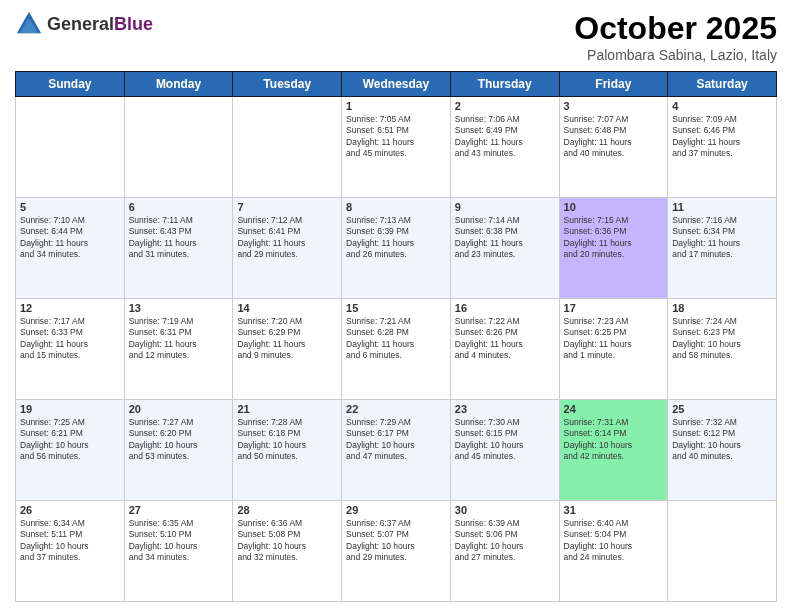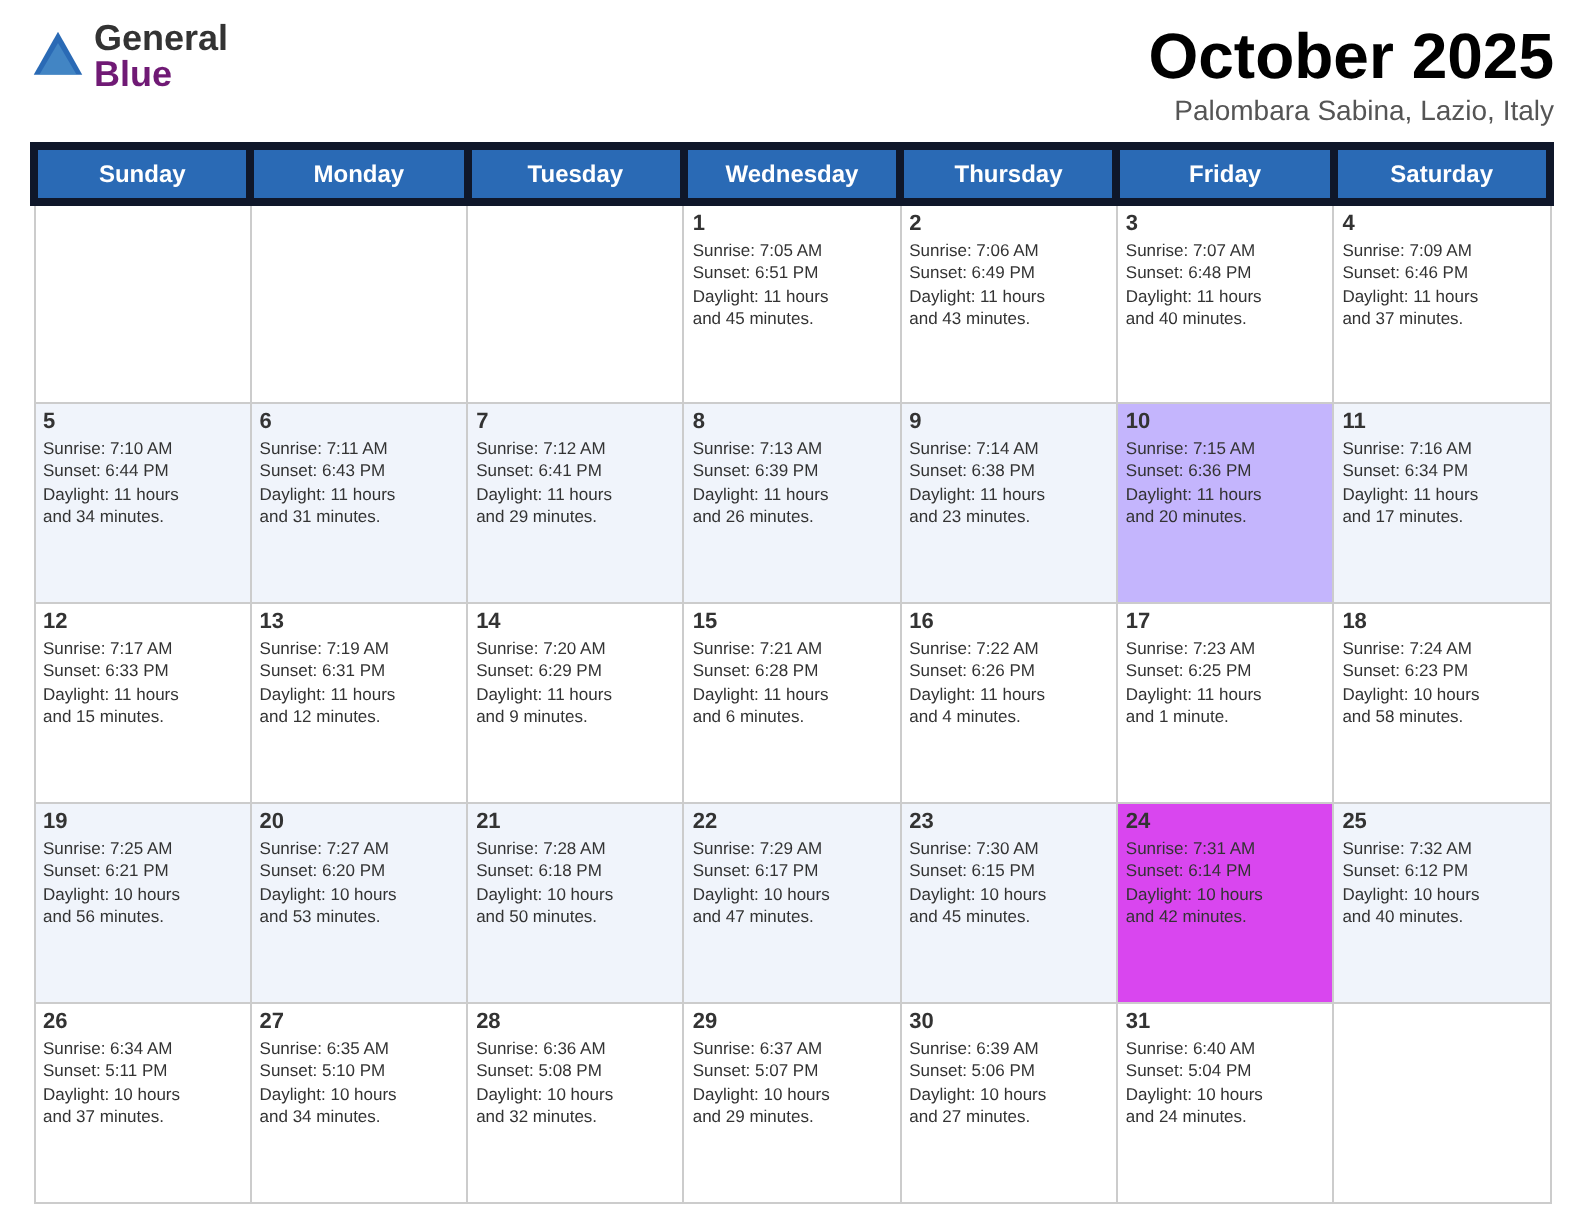--- a/index.html
+++ b/index.html
@@ -22,21 +22,21 @@
       justify-content: space-between;
       align-items: flex-start;
       margin-bottom: 8px;
     }
     .logo {
       display: flex;
       align-items: center;
     }
     .logo-text {
       display: flex;
-      flex-direction: column;
+      flex-direction: row;
       line-height: 1;
     }
     .logo-general {
       font-size: 18px;
       font-weight: bold;
       color: #333;
     }
     .logo-blue {
       font-size: 18px;
       font-weight: bold;
@@ -70,21 +70,21 @@
       border-collapse: collapse;
       table-layout: fixed;
     }
     .day-header {
       background-color: #2a6ab5;
       color: white;
       text-align: center;
       padding: 5px 2px;
       font-size: 12px;
       font-weight: bold;
-      border: 4px solid #0f172a;
+      border: 1px solid #0f172a;
     }
     .cal-cell {
       vertical-align: top;
       border: 1px solid #ccc;
       padding: 3px 4px;
       font-size: 9px;
       color: #333;
       height: 90px;
       width: 113px;
     }
@@ -232,21 +232,21 @@
             <div class="cell-info">Sunrise: 7:28 AM<br>Sunset: 6:18 PM<br>Daylight: 10 hours<br>and 50 minutes.</div>
           </td>
           <td class="cal-cell" style="background: rgb(240, 244, 251);">
             <div class="day-num">22</div>
             <div class="cell-info">Sunrise: 7:29 AM<br>Sunset: 6:17 PM<br>Daylight: 10 hours<br>and 47 minutes.</div>
           </td>
           <td class="cal-cell" style="background: rgb(240, 244, 251);">
             <div class="day-num">23</div>
             <div class="cell-info">Sunrise: 7:30 AM<br>Sunset: 6:15 PM<br>Daylight: 10 hours<br>and 45 minutes.</div>
           </td>
-          <td class="cal-cell" style="background: #d946ef;">
+          <td class="cal-cell" style="background: #86efac;">
             <div class="day-num">24</div>
             <div class="cell-info">Sunrise: 7:31 AM<br>Sunset: 6:14 PM<br>Daylight: 10 hours<br>and 42 minutes.</div>
           </td>
           <td class="cal-cell" style="background: rgb(240, 244, 251);">
             <div class="day-num">25</div>
             <div class="cell-info">Sunrise: 7:32 AM<br>Sunset: 6:12 PM<br>Daylight: 10 hours<br>and 40 minutes.</div>
           </td>
         </tr>
         <tr style="background: rgb(255, 255, 255);">
           <td class="cal-cell">

